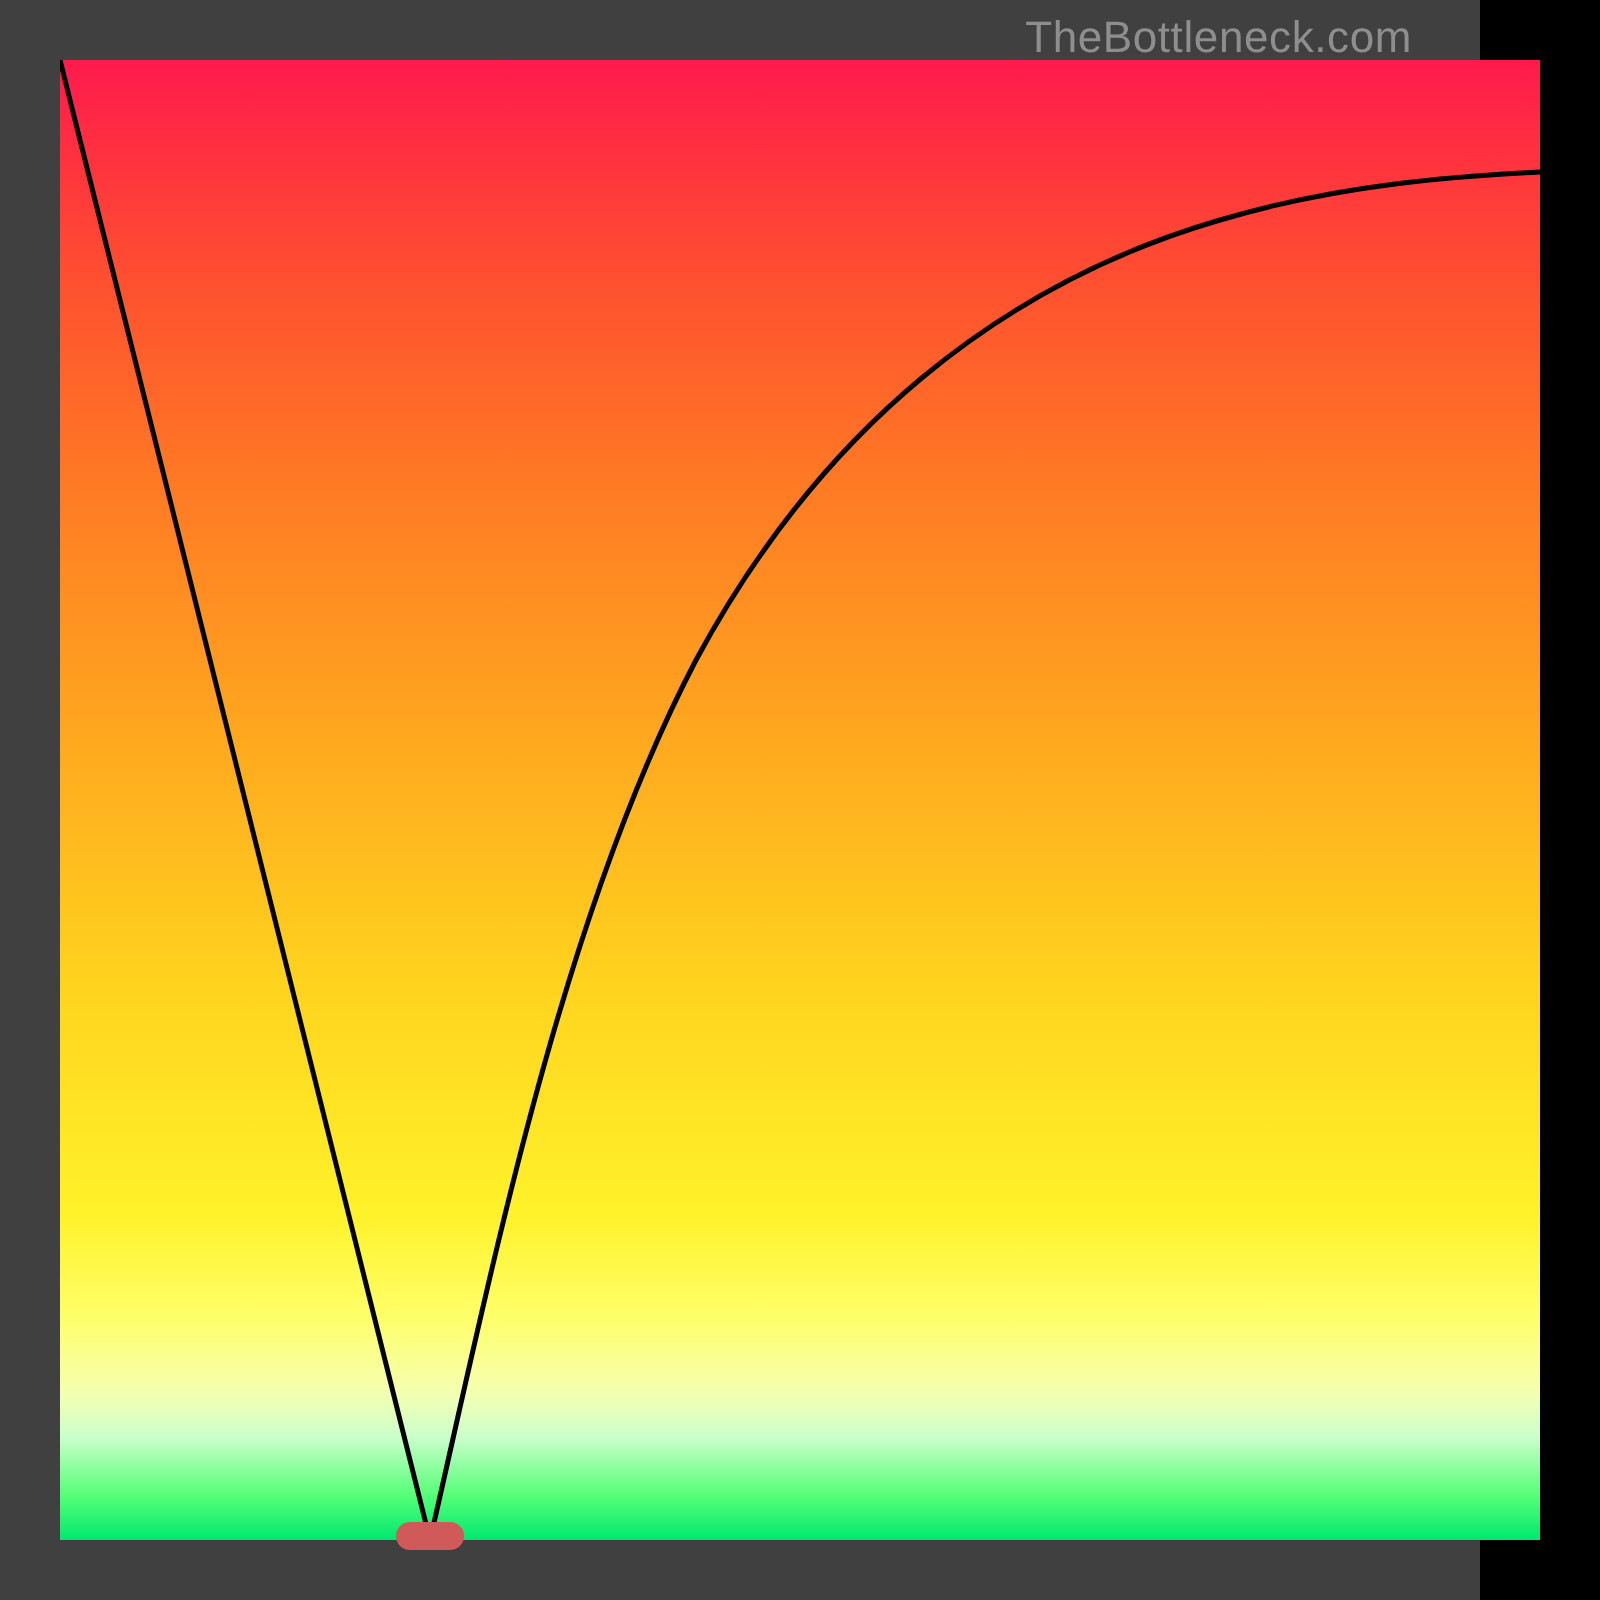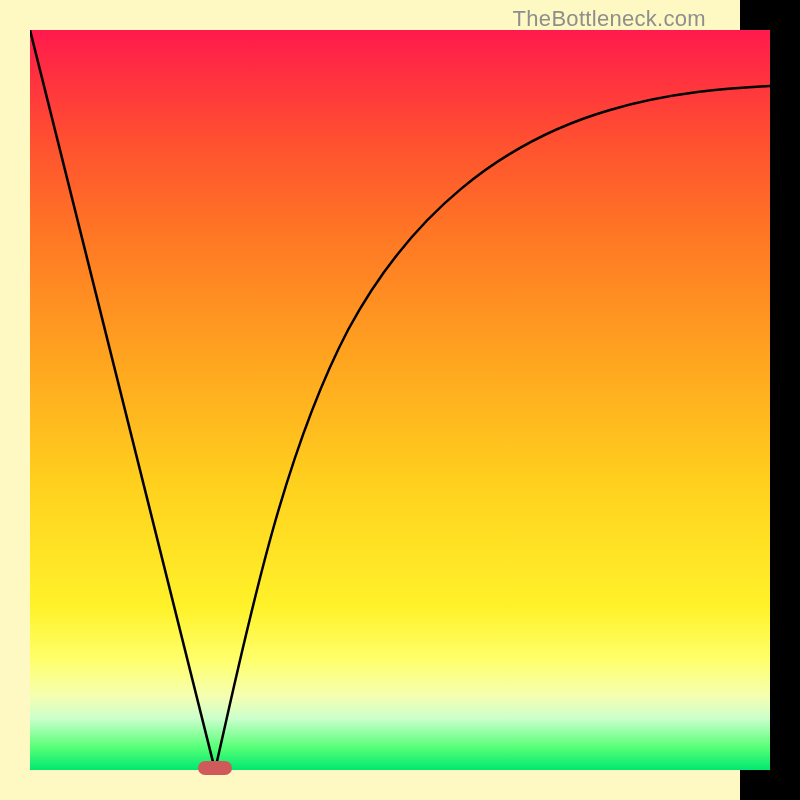--- a/index.html
+++ b/index.html
@@ -7,21 +7,21 @@
     padding: 0;
     width: 800px;
     height: 800px;
     background: #000;
     overflow: hidden;
   }
   .frame {
     position: relative;
     width: 740px;
     height: 800px;
-    background: #fef9c3;
+    background: #404040;
   }
   .plot-area {
     position: absolute;
     left: 30px;
     top: 30px;
     width: 740px;
     height: 740px;
     background: linear-gradient(to bottom,
       #ff1a4d 0%,
       #ff3040 6%,

